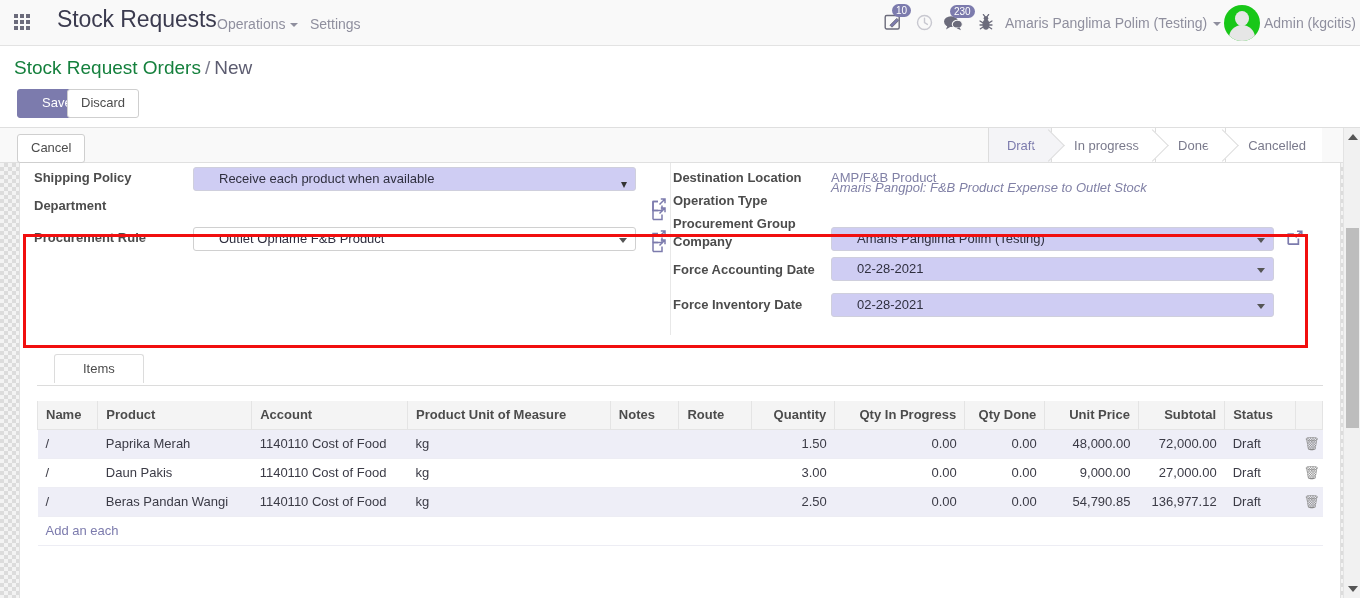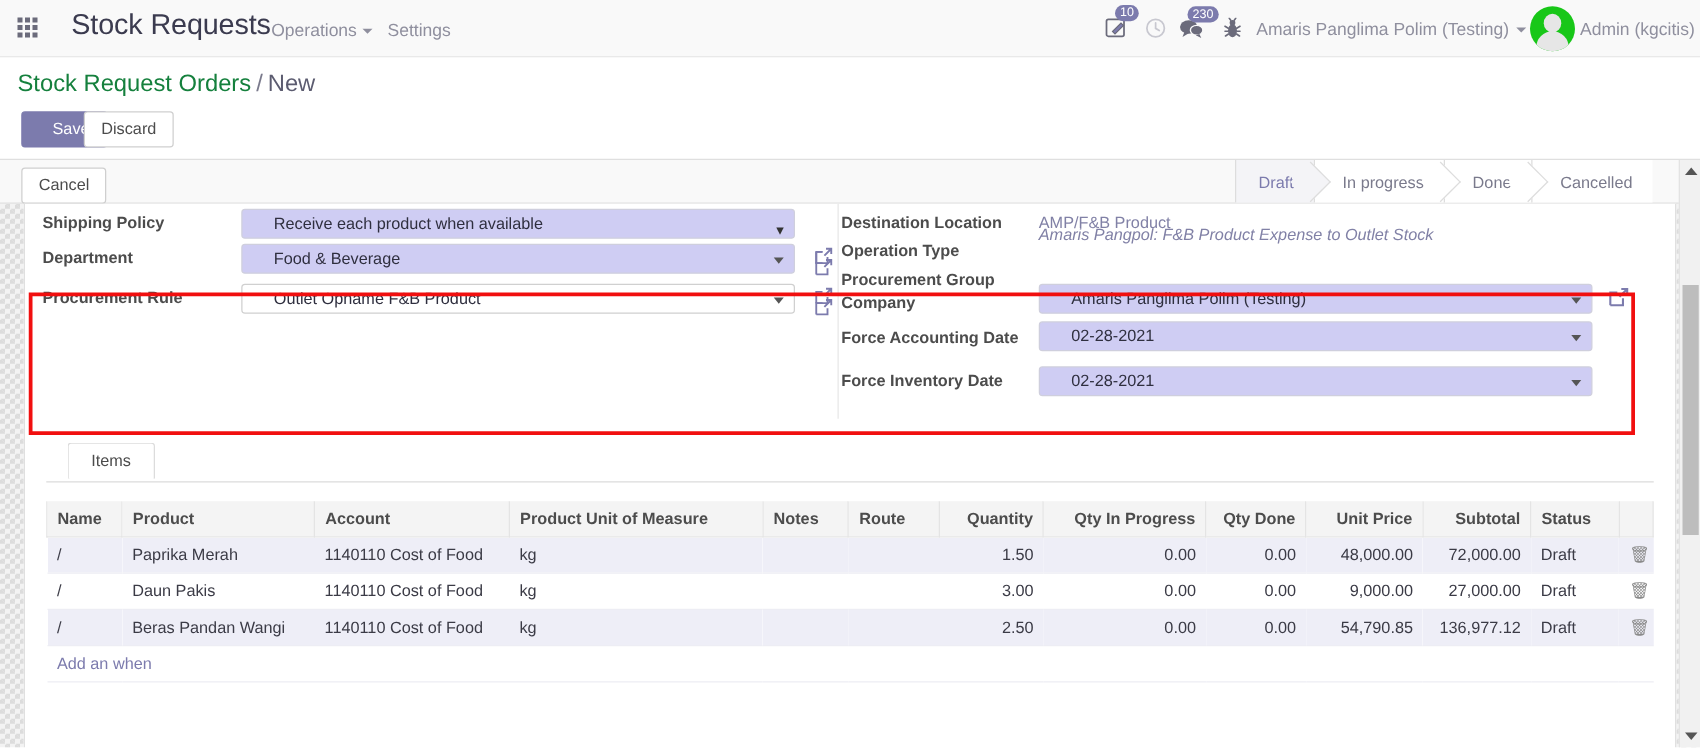--- a/index.html
+++ b/index.html
@@ -176,21 +176,21 @@
     background: #e8e8e8;
   }
 
   
   .nb-tabs {
     position: absolute; left: 17px; top: 191px; width: 1286px; height: 32px;
     border-bottom: 1px solid #dcdcdc;
   }
   .nb-tab {
     position: absolute; left: 17px; top: 0;
-    padding: 6px 18px 7px; font-size: 13px; color: #4c4c4c;
+    padding: 6px 28px 7px; font-size: 13px; color: #4c4c4c;
     background: #fff; border: 1px solid #dcdcdc; border-bottom: none;
     border-radius: 3px 3px 0 0; cursor: pointer;
   }
 
   
   .redbox {
     position: absolute; left: 23px; top: 234px; width: 1285px; height: 114px;
     border: 3px solid #f10f0f; pointer-events: none; z-index: 40;
   }
 
@@ -338,24 +338,20 @@
 
     <div class="divider-v"></div>
 
     <div class="flabel" style="left:14px; top:7px;">Shipping Policy</div>
     <div class="finput" style="left:173px; top:4px; width:443px;">
       <span>Receive each product when available</span>
       <span class="chev">▾</span>
     </div>
 
     <div class="flabel" style="left:14px; top:35px;">Department</div>
-    <div class="finput" style="left:173px; top:32px; width:443px;">
-      <span>Food &amp; Beverage</span>
-      <span class="arrow"></span>
-    </div>
     <div class="extlink" style="left:631px; top:34px;">
       <svg width="16" height="16" viewBox="0 0 16 16">
         <path d="M2 4.5 h5 M2 4.5 v9 h9 v-5" fill="none" stroke="#7c7bad" stroke-width="1.5"></path>
         <path d="M2 13.5 v-9 h5" fill="none" stroke="#7c7bad" stroke-width="1.5"></path>
         <path d="M8.5 7.5 L14 2 M9.8 2 H14 V6.2" fill="none" stroke="#7c7bad" stroke-width="1.5"></path>
       </svg>
     </div>
 
     <div class="flabel" style="left:14px; top:67px;">Procurement Rule</div>
     <div class="finput white" style="left:173px; top:64px; width:443px;">
@@ -496,21 +492,21 @@
             <td class="num">2.50</td>
             <td class="num">0.00</td>
             <td class="num">0.00</td>
             <td class="num">54,790.85</td>
             <td class="num">136,977.12</td>
             <td>Draft</td>
             <td class="trash"><span class="trash-ico">🗑</span></td>
           </tr>
           <tr class="addrow">
             <td colspan="13">
-              <span class="add-link">Add an when</span>
+              <span class="add-link">Add an each</span>
             </td>
           </tr>
         </tbody>
       </table>
     </div>
 
   </div>
 
   <div class="redbox"></div>
 

